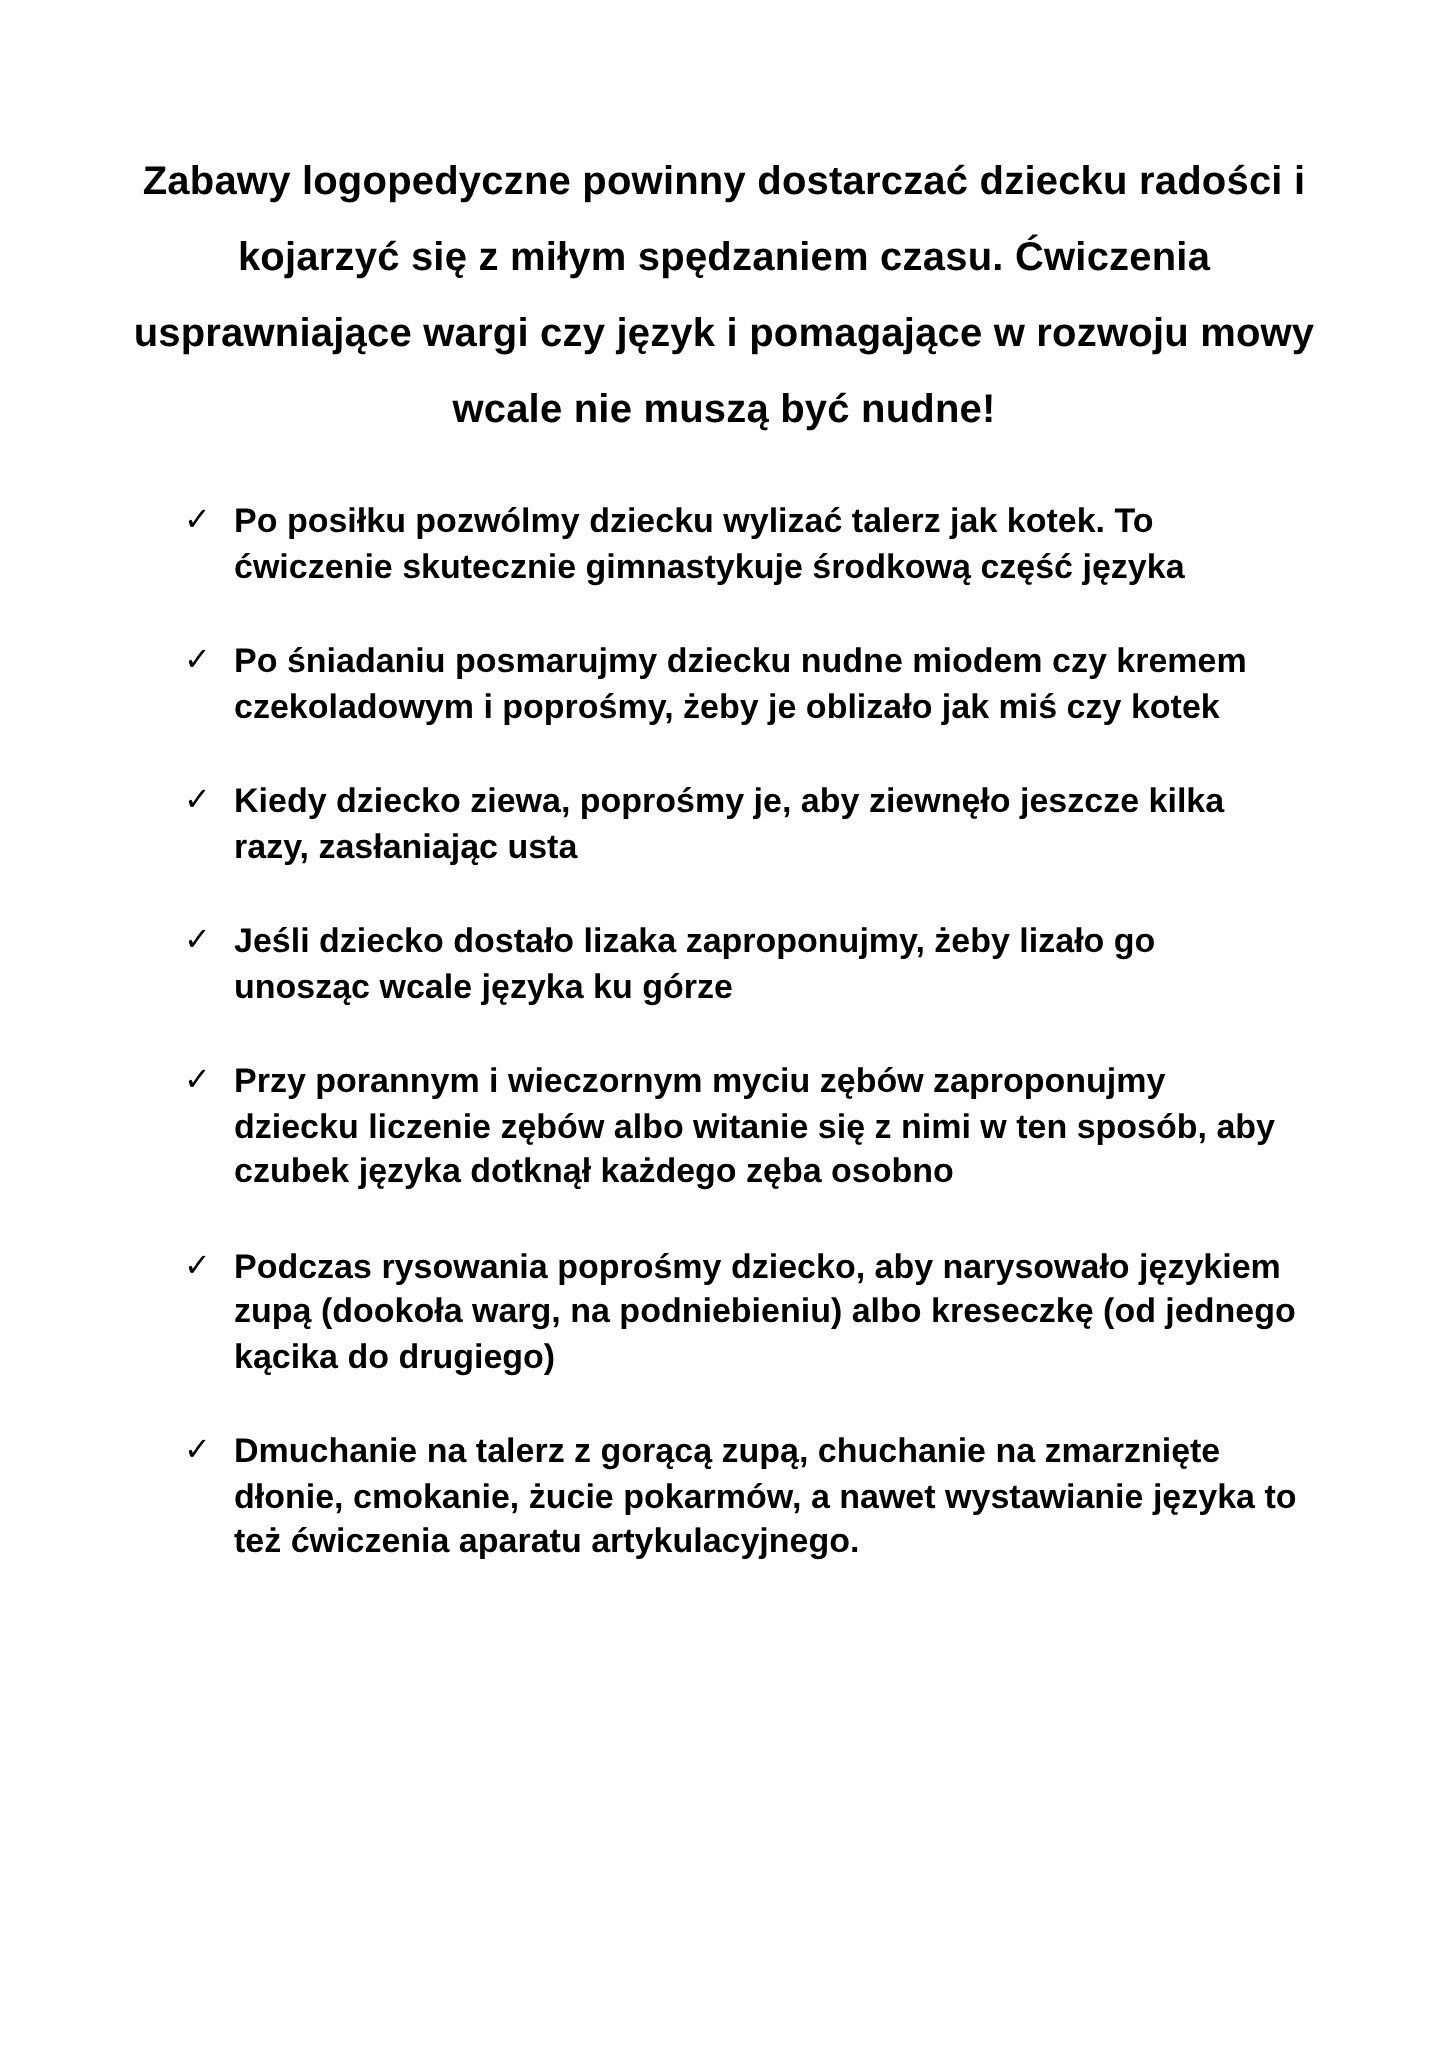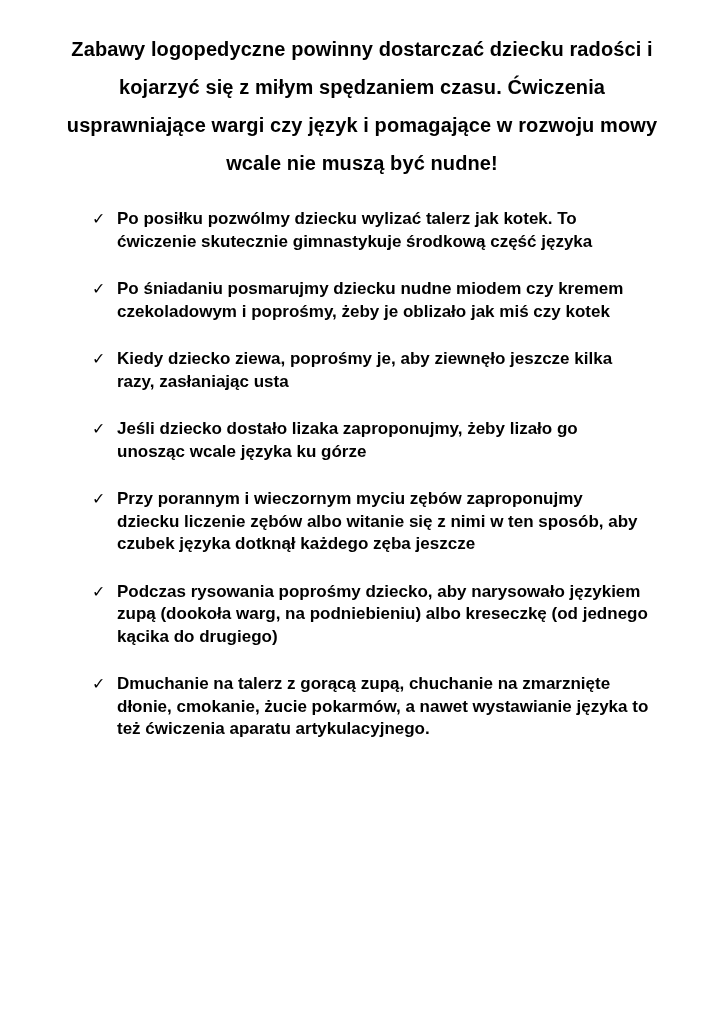--- a/index.html
+++ b/index.html
@@ -12,21 +12,21 @@
     height: 1024px;
     font-family: "Liberation Sans", sans-serif;
     color: #000000;
     overflow: hidden;
   }
   .page {
     width: 724px;
     height: 1024px;
     background: #ffffff;
     box-sizing: border-box;
-    padding-top: 30px;
+    padding-top: 72px;
   }
   .intro {
     font-weight: bold;
     font-size: 20px;
     line-height: 38px;
     text-align: center;
     margin: 0 52px 0 52px;
     letter-spacing: 0.1px;
   }
   .heading {
@@ -85,21 +85,21 @@
     <li>
       <span class="check">✓</span>
       <span class="item-text">Kiedy dziecko ziewa, poprośmy je, aby ziewnęło jeszcze kilka razy, zasłaniając usta</span>
     </li>
     <li>
       <span class="check">✓</span>
       <span class="item-text">Jeśli dziecko dostało lizaka zaproponujmy, żeby lizało go unosząc wcale języka ku górze</span>
     </li>
     <li>
       <span class="check">✓</span>
-      <span class="item-text">Przy porannym i wieczornym myciu zębów zaproponujmy dziecku liczenie zębów albo witanie się z nimi w ten sposób, aby czubek języka dotknął każdego zęba jeszcze</span>
+      <span class="item-text">Przy porannym i wieczornym myciu zębów zaproponujmy dziecku liczenie zębów albo witanie się z nimi w ten sposób, aby czubek języka dotknął każdego zęba osobno</span>
     </li>
     <li>
       <span class="check">✓</span>
       <span class="item-text">Podczas rysowania poprośmy dziecko, aby narysowało językiem zupą (dookoła warg, na podniebieniu) albo kreseczkę (od jednego kącika do drugiego)</span>
     </li>
     <li>
       <span class="check">✓</span>
       <span class="item-text">Dmuchanie na talerz z gorącą zupą, chuchanie na zmarznięte dłonie, cmokanie, żucie pokarmów, a nawet wystawianie języka to też ćwiczenia aparatu artykulacyjnego.</span>
     </li>
   </ul>

